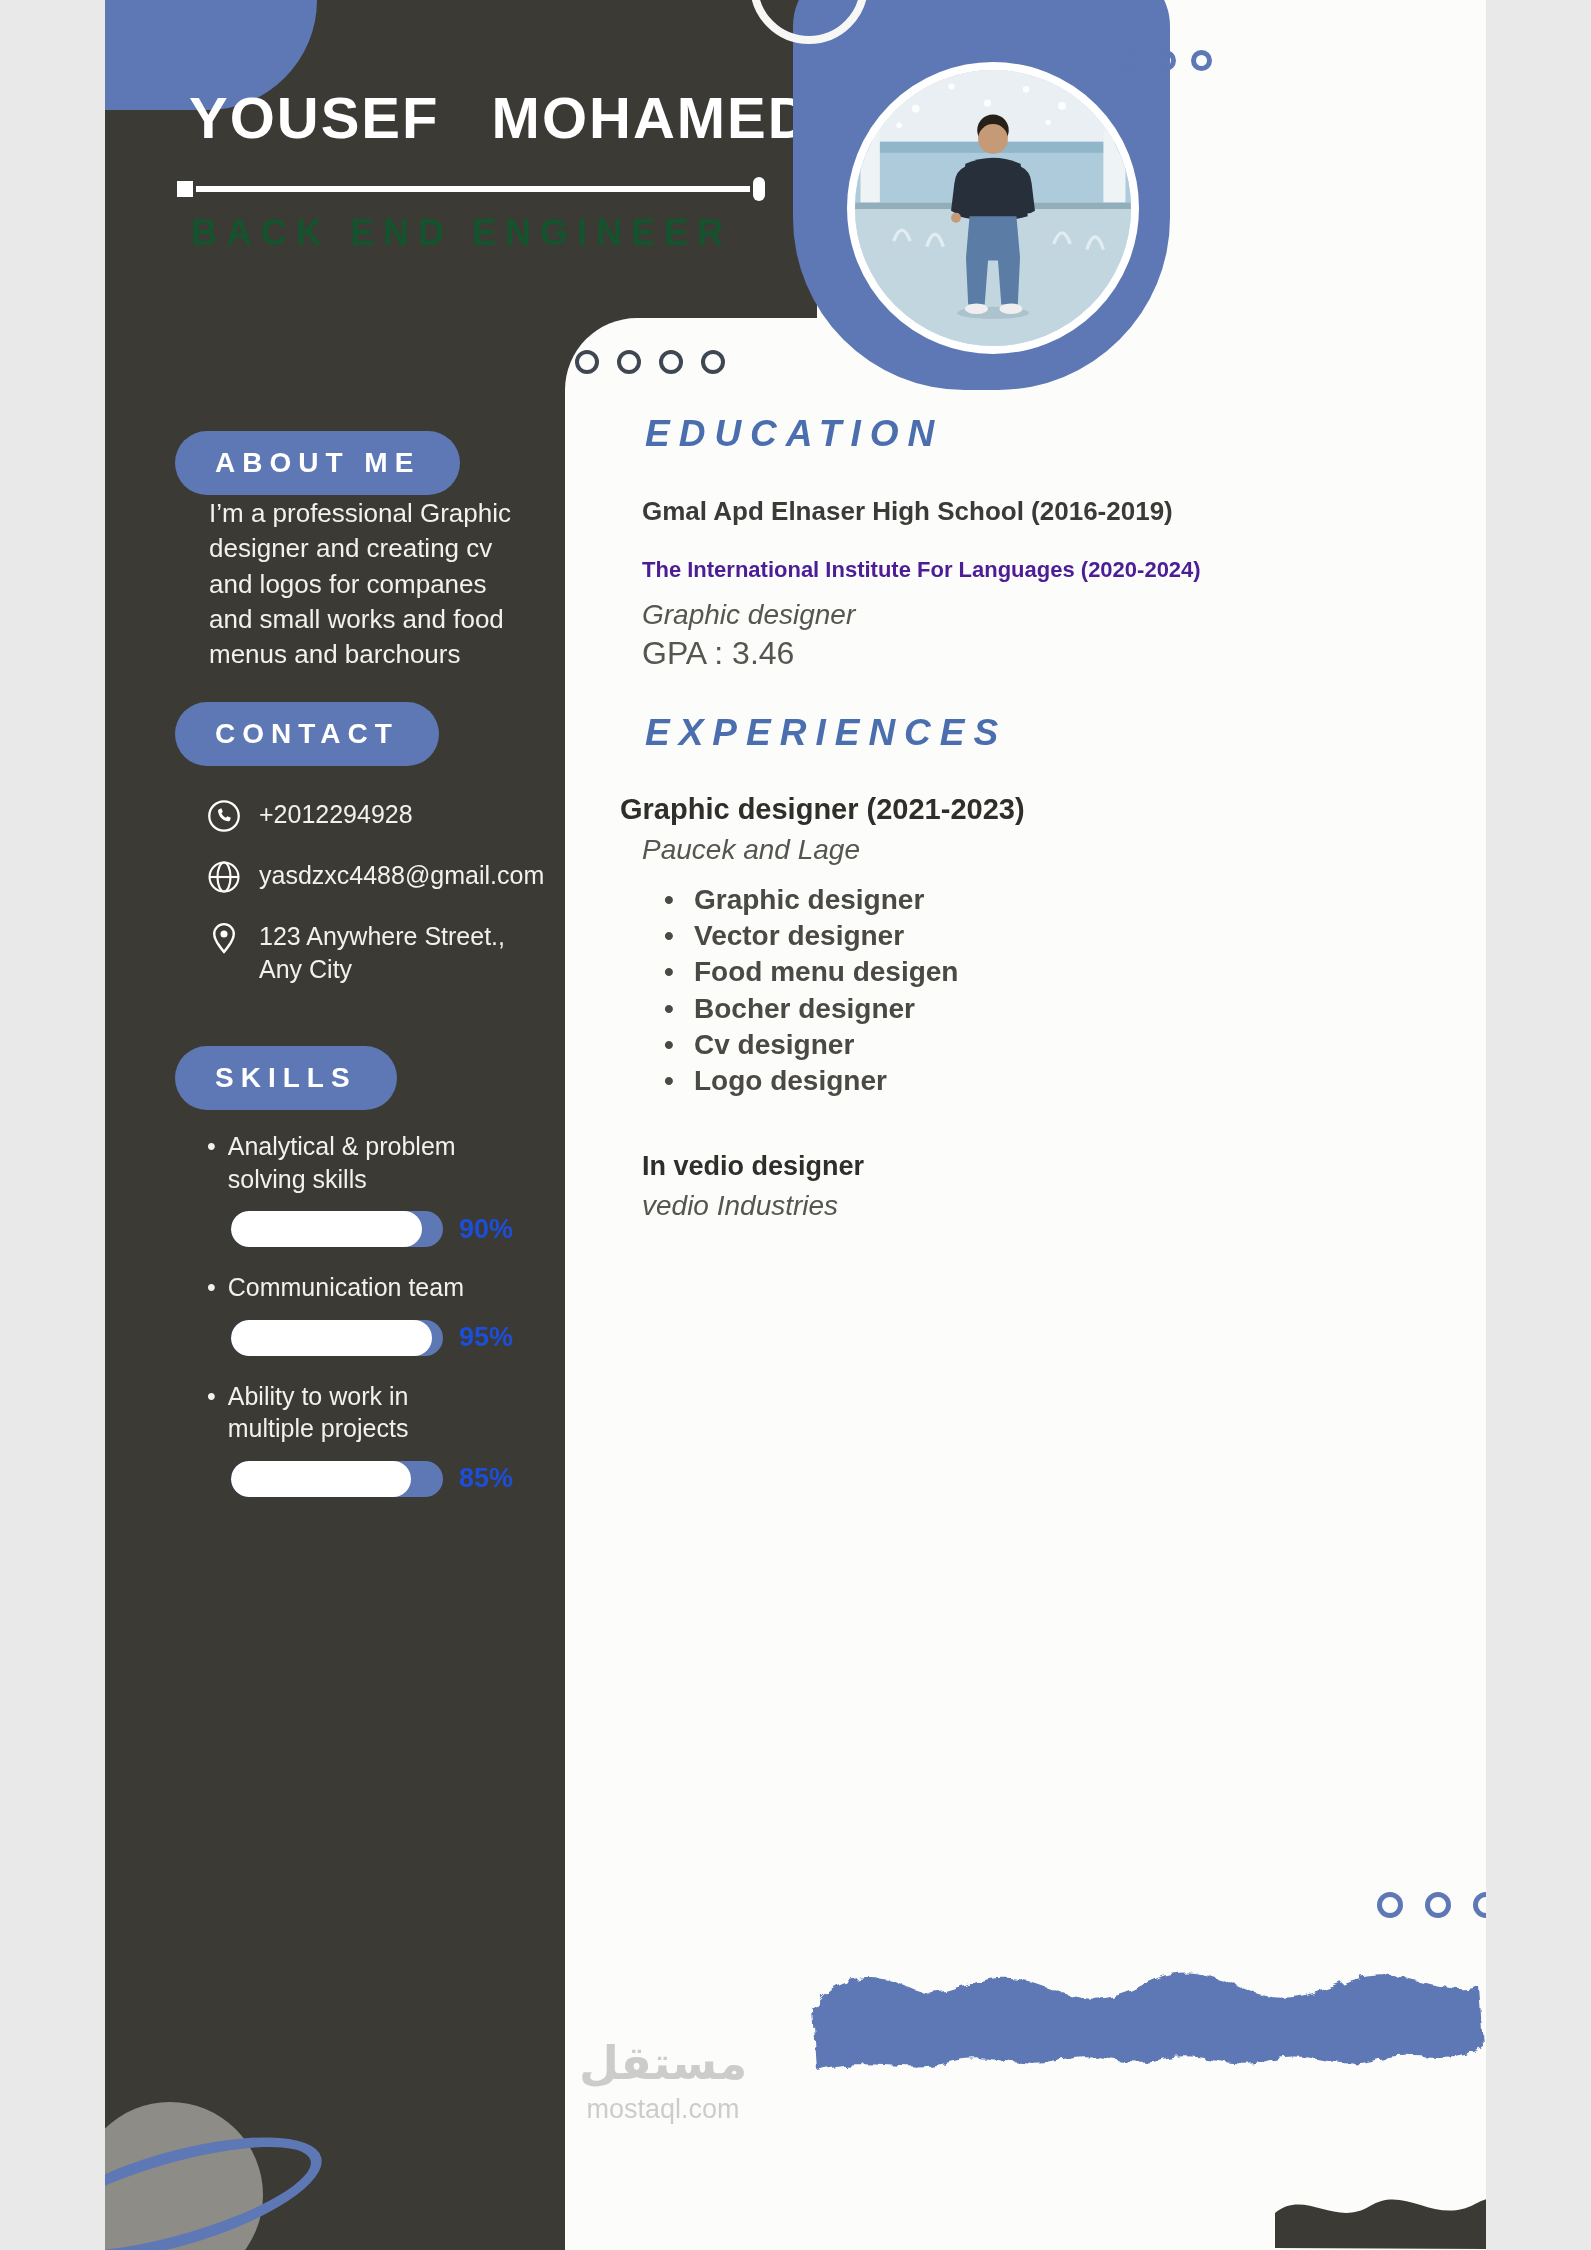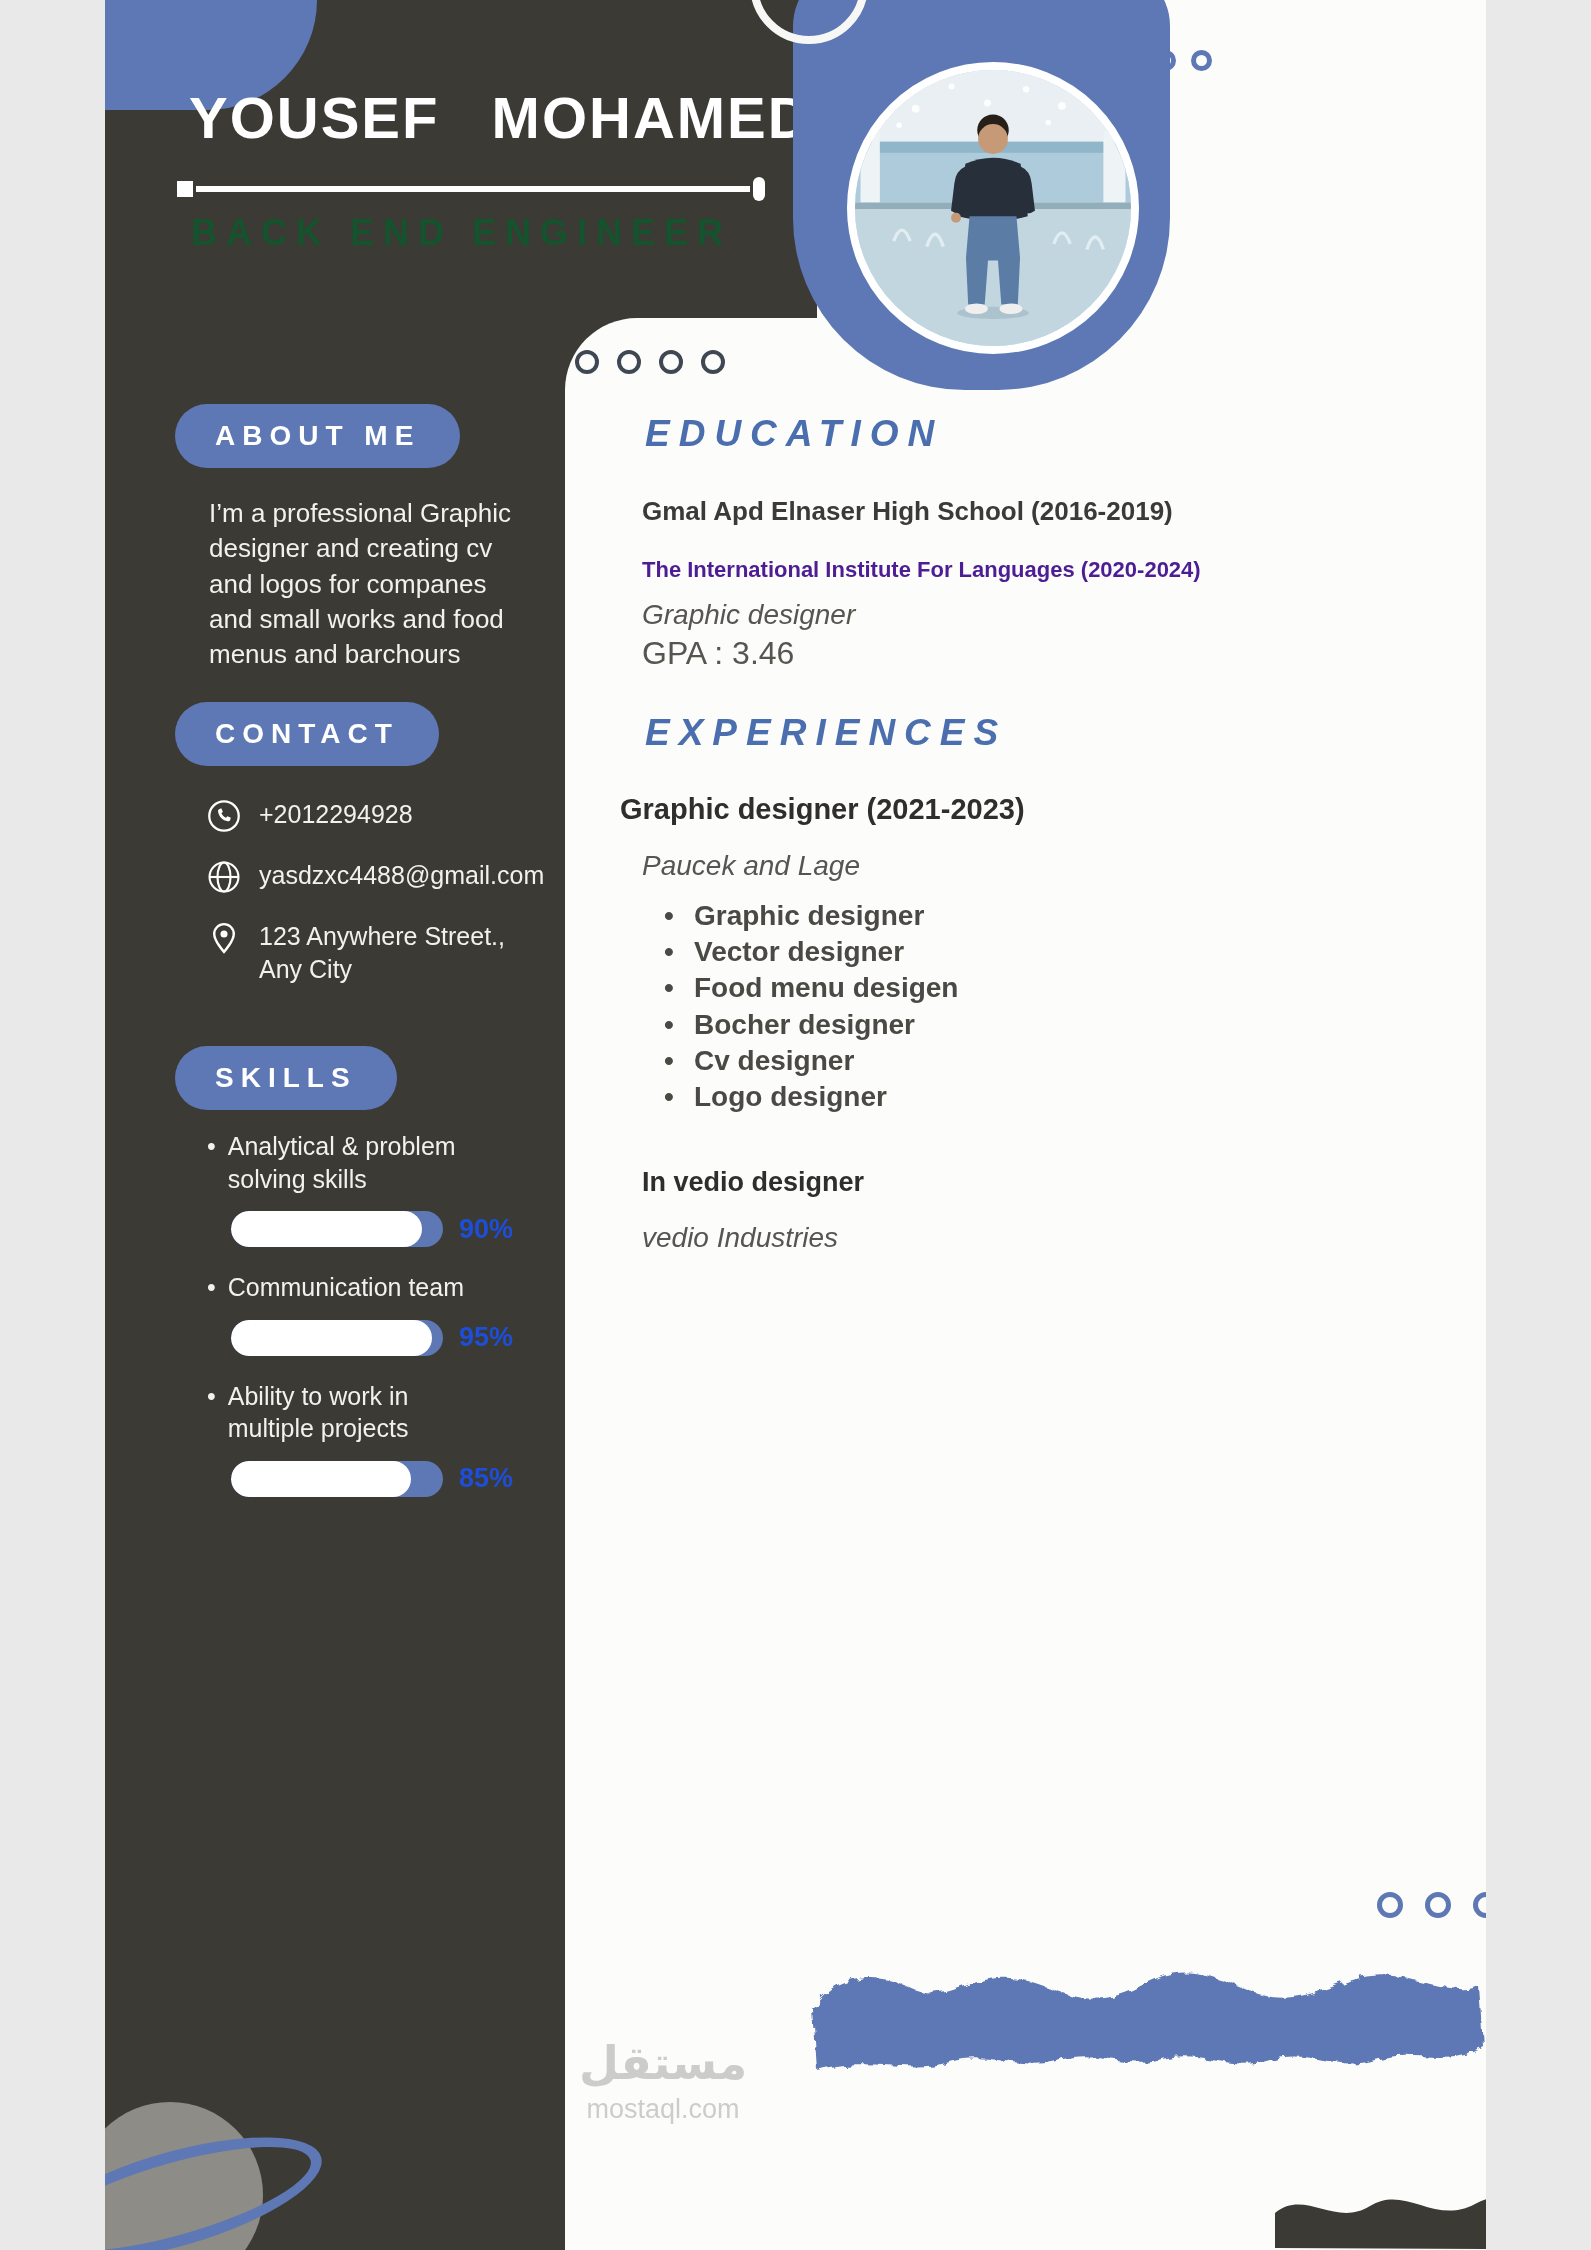--- a/index.html
+++ b/index.html
@@ -35,21 +35,21 @@
   .ring{border-radius:50%;display:inline-block;}
   .rings-tr{left:1014px;top:50px;gap:15px;}
   .rings-tr .ring{width:21px;height:21px;border:5px solid var(--accent,#5d78b4);}
   .rings-mid{left:470px;top:350px;gap:18px;}
   .rings-mid .ring{width:24px;height:24px;border:4.5px solid #3f4752;}
   .rings-br{left:1272px;top:1892px;gap:22px;}
   .rings-br .ring{width:26px;height:26px;border:5px solid var(--accent,#5d78b4);}
 
   
   .pill{position:absolute;left:70px;height:64px;background:var(--accent,#5d78b4);border-radius:34px;color:#fff;font-weight:bold;font-size:28px;letter-spacing:7px;display:inline-flex;align-items:center;padding:0 40px;white-space:nowrap;}
-  .about-pill{top:404px;}
+  .about-pill{top:431px;}
   .contact-pill{top:702px;}
   .skills-pill{top:1046px;}
 
   .about-text{position:absolute;left:104px;top:496px;width:308px;font-size:26px;line-height:1.36;color:#f1f1ee;}
 
   .contact-list{position:absolute;left:102px;top:798px;width:340px;display:flex;flex-direction:column;gap:26px;color:#f1f1ee;font-size:25px;}
   .c-item{display:flex;align-items:flex-start;gap:18px;}
   .c-icon{width:34px;height:34px;flex:0 0 34px;margin-top:1px;}
   .c-icon svg{display:block;width:100%;height:100%;}
   .c-text{max-width:258px;line-height:1.3;}
@@ -67,21 +67,21 @@
   .sec-h{margin:3px;font-size:37px;line-height:1.05;font-weight:bold;letter-spacing:9px;color:var(--heading_blue,#4b6eae);font-style:italic;}
   .exp-h{margin-top:42px;}
   .edu1{margin-top:42px;font-size:26px;font-weight:bold;color:#3b3a36;}
   .edu2{margin-top:30px;font-size:22px;font-weight:bold;color:#4c1d95;}
   .italic{font-style:italic;}
   .edu-role{margin-top:16px;font-size:28px;color:#56554f;}
   .edu-gpa{margin-top:4px;font-size:32px;color:#56554f;}
   .job-title{margin-top:40px;font-size:29px;font-weight:bold;color:#2f2e2a;}
   .t1{margin-left:-22px;}
   .t2{margin-top:54px;font-size:27px;}
-  .company{margin-top:24px;font-size:28px;color:#56554f;}
+  .company{margin-top:8px;font-size:28px;color:#56554f;}
   ul.bullets{list-style:none;margin:18px 0 0 0;padding:0 0 0 22px;}
   ul.bullets li{position:relative;padding-left:30px;margin-bottom:5px;line-height:1.12;min-height:30px;}
   ul.bullets li::before{content:"•";position:absolute;left:0;top:0;}
   .bold-list li{font-size:28px;font-weight:bold;color:#4a4944;}
   .reg-list{width:500px;}
   .reg-list li{font-size:28px;color:#51504a;line-height:1.32;margin-bottom:10px;}
 
   
   .blue-band{position:absolute;left:700px;top:1948px;}
   .dark-wave{position:absolute;left:1170px;top:2118px;}

